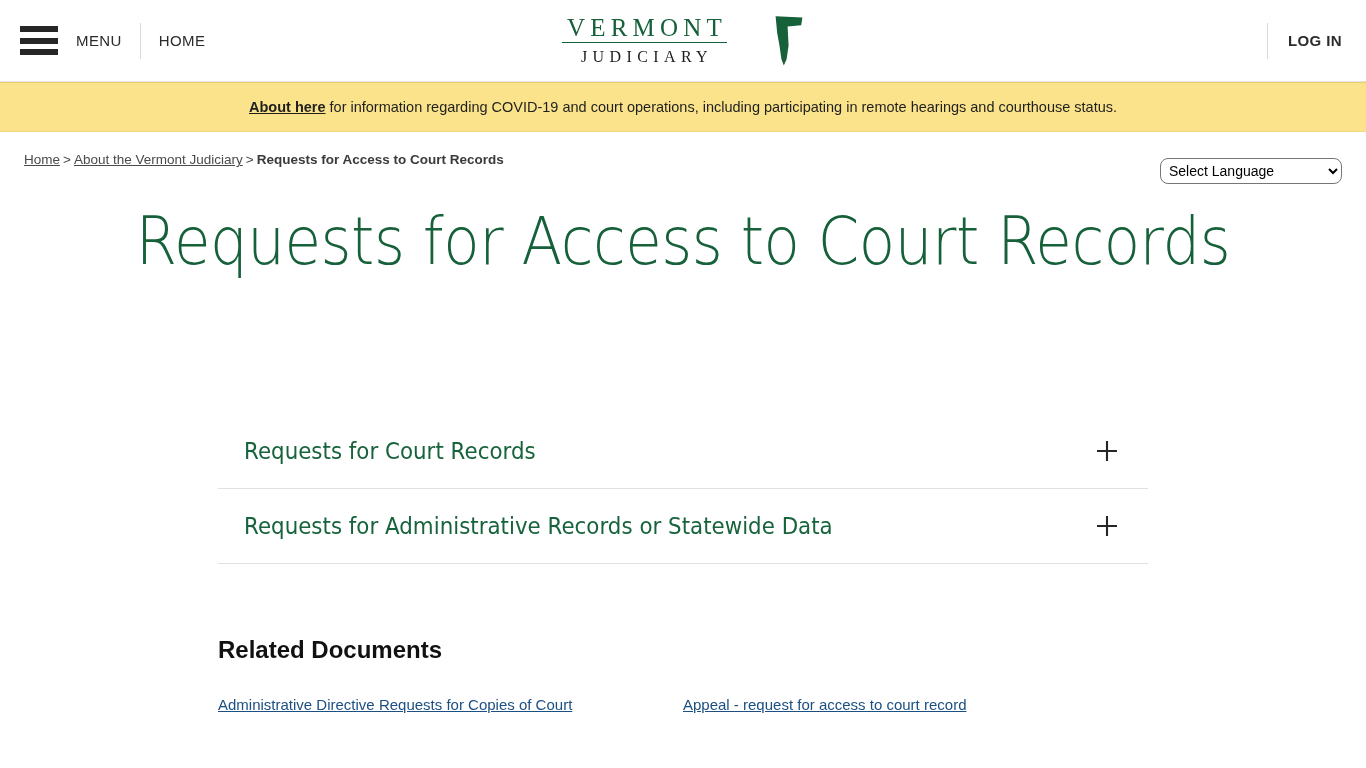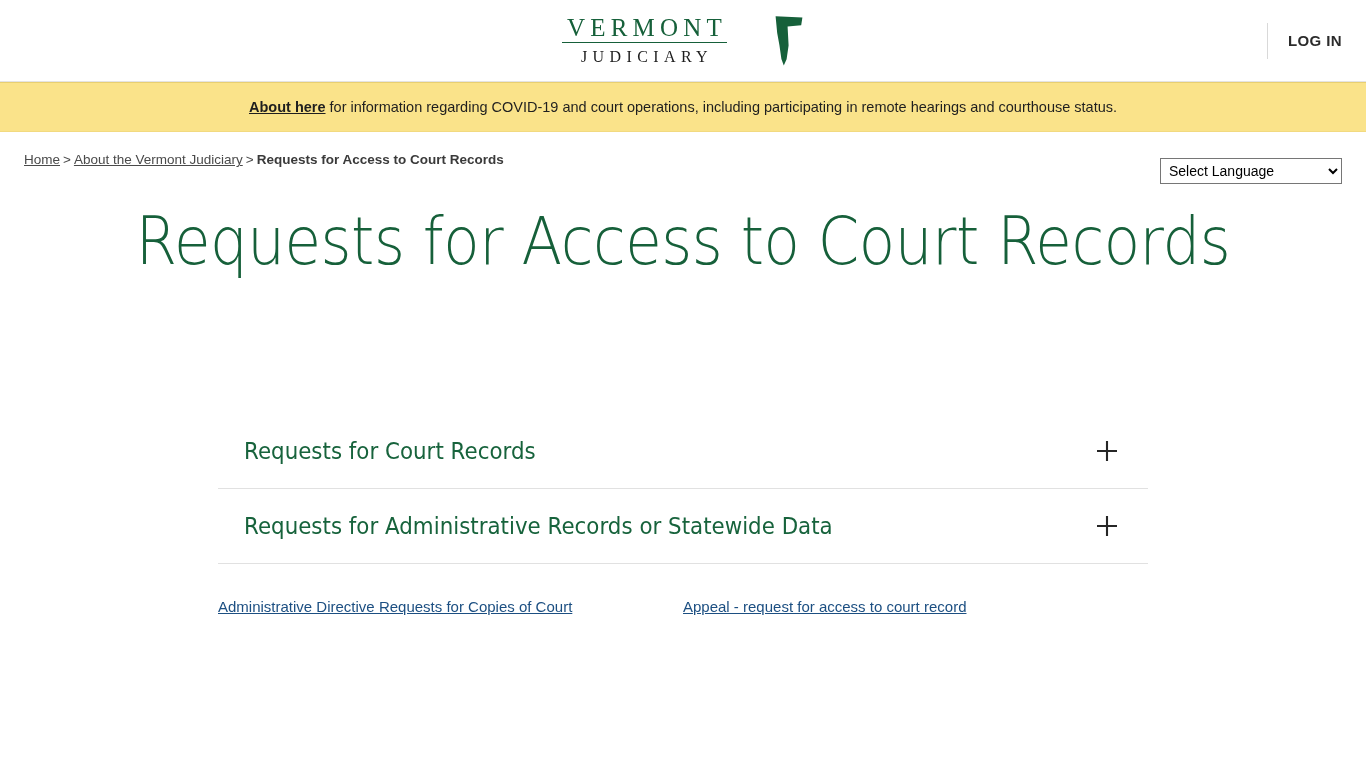--- a/index.html
+++ b/index.html
@@ -170,21 +170,21 @@
     position: absolute;
     right: 24px;
     top: 158px;
     width: 182px;
     height: 26px;
     font-family: "Liberation Sans", sans-serif;
     font-size: 14px;
     color: #000;
     background: #ffffff;
     border: 1px solid #767676;
-    border-radius: 0;
+    border-radius: 8px;
     padding: 1px 4px;
   }
 
   
   .page-title {
     text-align: center;
     font-size: 66px;
     font-weight: 300;
     color: #16603a;
     letter-spacing: -0.5px;
@@ -250,20 +250,30 @@
     text-decoration: underline;
     cursor: pointer;
     line-height: 1.3;
   }
 </style>
 </head>
 <body>
 
 <header class="site-header">
 
+  <div class="header-left">
+    <div class="hamburger">
+      <span></span>
+      <span></span>
+      <span></span>
+    </div>
+    <div class="menu-label">MENU</div>
+    <div class="nav-divider"></div>
+    <div class="home-label">HOME</div>
+  </div>
 
   <div class="logo">
     <div class="logo-words">
       <div class="logo-vermont">VERMONT</div>
       <div class="logo-judiciary">JUDICIARY</div>
     </div>
     <svg class="logo-shape" viewBox="0 0 30 52">
       <path d="M1.6 1.2 L28.4 2.6 L27.2 10.2 L13.6 11.6 L14.6 30.4 L12.6 44.2 L9.8 50.6 L7.4 44.0 L5.4 30.0 L3.2 18.0 Z" fill="#16603a"></path>
     </svg>
   </div>
@@ -304,20 +314,21 @@
 
     <div class="accordion-item">
       <span class="accordion-title">Requests for Administrative Records or Statewide Data</span>
       <svg class="plus-icon" viewBox="0 0 22 22">
         <path d="M11 1 L11 21 M1 11 L21 11" stroke="#262626" stroke-width="2.1"></path>
       </svg>
     </div>
 
   </div>
 
+  <h2 class="related-heading">Related Documents</h2>
 
   <div class="related-docs">
     <div class="related-col">
       <a class="related-link">Administrative Directive Requests for Copies of Court</a>
     </div>
     <div class="related-col">
       <a class="related-link">Appeal - request for access to court record</a>
     </div>
   </div>
 

